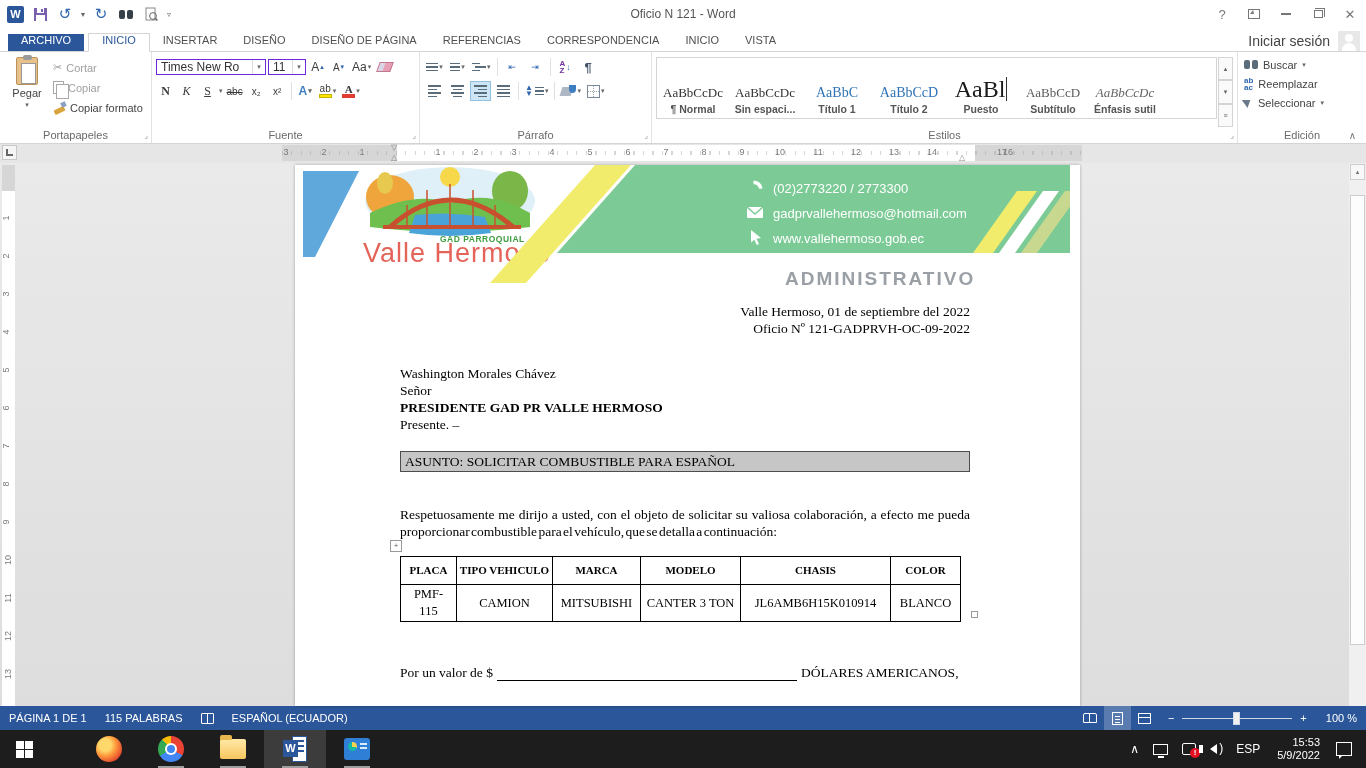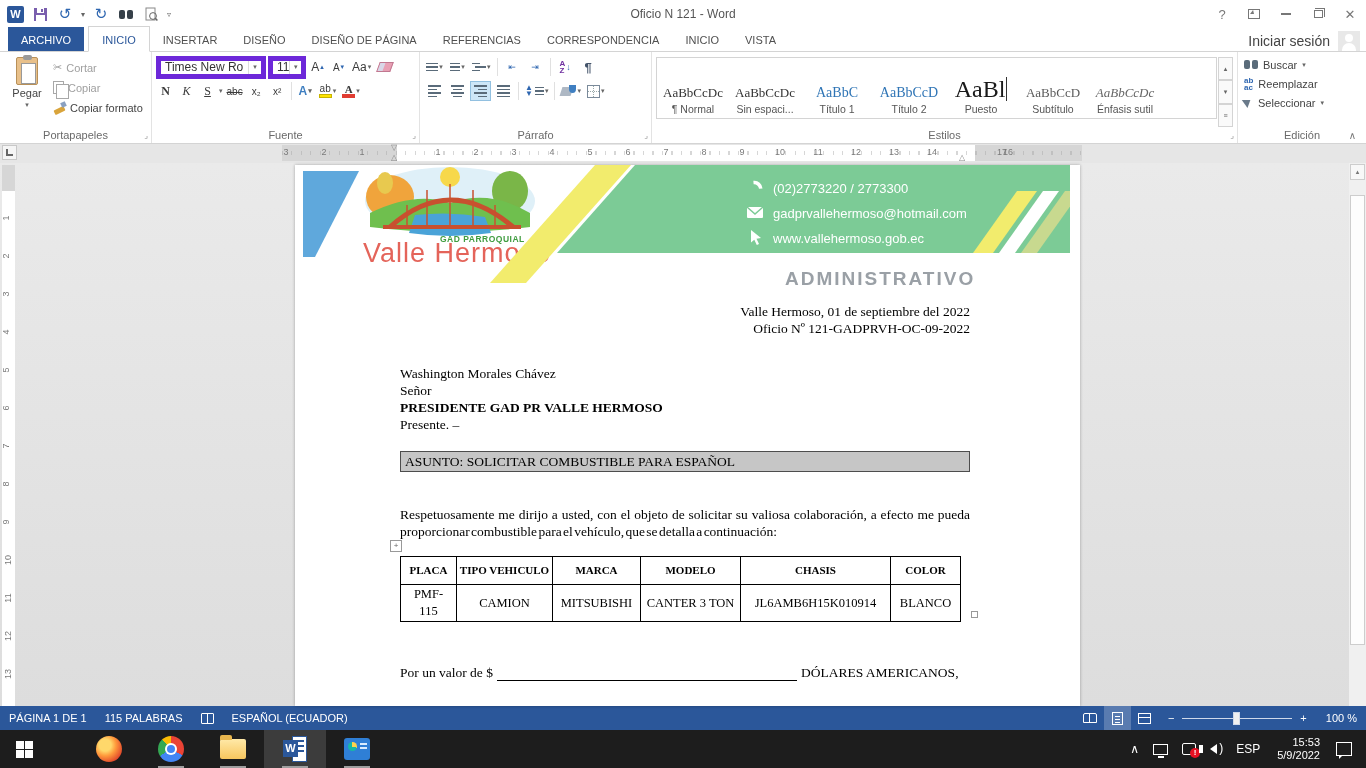--- a/index.html
+++ b/index.html
@@ -16,21 +16,21 @@
   .winctl { position:absolute; right:0; top:0; display:flex; height:28px; }
   .winctl > span { width:32px; display:flex; align-items:center; justify-content:center; color:#777; font-size:13px; }
   .ic-min { width:10px; height:2px; background:#777; display:inline-block; }
   .ic-restore { width:9px; height:8px; border:1px solid #777; position:relative; display:inline-block; }
   .ic-restore:before { content:""; position:absolute; right:-3px; top:-3px; width:9px; height:8px; border:1px solid #777; border-left:none; border-bottom:none; }
   .ic-ribopt { width:12px; height:10px; border:1px solid #777; position:relative; display:inline-block; }
   .ic-ribopt:before { content:"▴"; position:absolute; left:1px; top:-3px; font-size:8px; color:#777; }
 
   
   .tabrow { height:24px; background:#fff; display:flex; align-items:flex-end; border-bottom:1px solid #d4d4d4; padding-left:8px; position:relative; }
-  .tab { font-size:11px; padding:7px 13px 5px; color:#505050; white-space:nowrap; }
+  .tab { font-size:11px; padding:0 13px 5px; color:#505050; white-space:nowrap; }
   .tab.file { background:#2b579a; color:#fff; margin-right:4px; }
   .tab.active { color:#2b579a; background:#fff; border:1px solid #d4d4d4; border-bottom:1px solid #fff; margin-bottom:-1px; }
   .signin { position:absolute; right:6px; top:3px; display:flex; align-items:center; gap:8px; font-size:14px; color:#444; }
   .avatar { width:22px; height:20px; background:#e8e8e8; position:relative; overflow:hidden; }
   .avatar:before { content:""; position:absolute; left:7px; top:3px; width:8px; height:8px; border-radius:50%; background:#fff; }
   .avatar:after { content:""; position:absolute; left:4px; top:12px; width:14px; height:10px; border-radius:7px 7px 0 0; background:#fff; }
 
   
   .ribbon { height:92px; background:#fff; border-bottom:1px solid #d4d4d4; display:flex; position:relative; }
   .rgroup { position:relative; border-right:1px solid #e3e3e3; padding:3px 4px 16px; }
@@ -49,21 +49,21 @@
   .dim { color:#a0a0a0; }
   .copyicon { width:11px; height:13px; border:1px solid #a8a8a8; background:#fff; position:relative; }
   .copyicon:before { content:""; position:absolute; left:2px; top:2px; width:11px; height:13px; border:1px solid #a8a8a8; background:#fff; }
   .brushicon { width:13px; height:13px; position:relative; }
   .brushicon:before { content:""; position:absolute; left:1px; top:7px; width:11px; height:5px; background:#d9a43b; transform:rotate(-25deg); border-radius:1px; }
   .brushicon:after { content:""; position:absolute; right:0; top:1px; width:5px; height:5px; background:#8aa0c0; transform:rotate(-25deg); }
 
   
   .g-font { width:268px; }
   .frow { display:flex; align-items:center; gap:2px; height:24px; }
-  .combo { border:5px solid #6d28d9; height:23px; background:#fff; display:flex; align-items:center; font-size:12px; color:#333; padding-left:4px; }
+  .combo { border:1px solid #6d28d9; height:16px; background:#fff; display:flex; align-items:center; font-size:12px; color:#333; padding-left:4px; }
   .combo .ca { margin-left:auto; border-left:1px solid #dcdcdc; width:13px; text-align:center; font-size:7px; color:#666; align-self:stretch; display:flex; align-items:center; justify-content:center; }
   .c-name { width:110px; }
   .c-size { width:38px; }
   .fbtn { min-width:19px; height:20px; display:flex; align-items:center; justify-content:center; font-size:12px; color:#3b3b3b; gap:1px; padding:0 2px; }
   .fa { font-size:7px; color:#666; }
   .serif { font-family:"Liberation Serif", serif; }
   .grow-a:after { content:"▴"; font-size:7px; color:#2e66b0; vertical-align:top; }
   .shrink-a:after { content:"▾"; font-size:7px; color:#2e66b0; vertical-align:top; }
   .eraser { width:14px; height:10px; background:#e8a0b4; border:1px solid #c07890; transform:skewX(-20deg); position:relative; }
   .eraser:before { content:""; position:absolute; left:0; top:0; width:5px; height:8px; background:#d8d8e8; }
@@ -97,21 +97,21 @@
 
   
   .g-styles { flex:1; display:flex; }
   .stylegal { border:1px solid #d4d4d4; margin-top:2px; height:62px; display:flex; flex:1; }
   .stylecell { width:72px; display:flex; flex-direction:column; align-items:center; justify-content:flex-end; padding-bottom:3px; gap:2px; overflow:hidden; }
   .ssample { font-family:"Liberation Serif", serif; font-size:13px; color:#333; white-space:nowrap; }
   .ssample.s-h1, .ssample.s-h2 { color:#2e74b5; font-size:14px; }
   .ssample.s-title { font-size:24px; color:#1a1a1a; border-right:1px solid #333; padding-right:1px; line-height:24px; }
   .ssample.s-sub { color:#5a5a5a; }
   .ssample.s-emph { color:#666; font-style:italic; }
-  .slabel { font-size:10.5px; color:#555; white-space:nowrap; }
+  .slabel { font-size:10.5px; color:#555; white-space:nowrap;font-weight:bold; }
   .stylescroll { width:15px; display:flex; flex-direction:column; margin:2px 0 0 1px; }
   .stylescroll span { flex:1; border:1px solid #d4d4d4; display:flex; align-items:center; justify-content:center; font-size:7px; color:#666; background:#fafafa; }
 
   
   .g-edit { width:128px; border-right:none; }
   .erow { display:flex; align-items:center; gap:5px; height:19px; font-size:11px; color:#444; padding-left:2px; }
   .binoc { width:14px; height:9px; position:relative; }
   .binoc:before, .binoc:after { content:""; position:absolute; top:0; width:6px; height:9px; background:#5a6b7a; border-radius:2px; }
   .binoc:after { right:0; }
   .repl { font-size:8px; color:#2e66b0; line-height:7px; font-weight:bold; }

